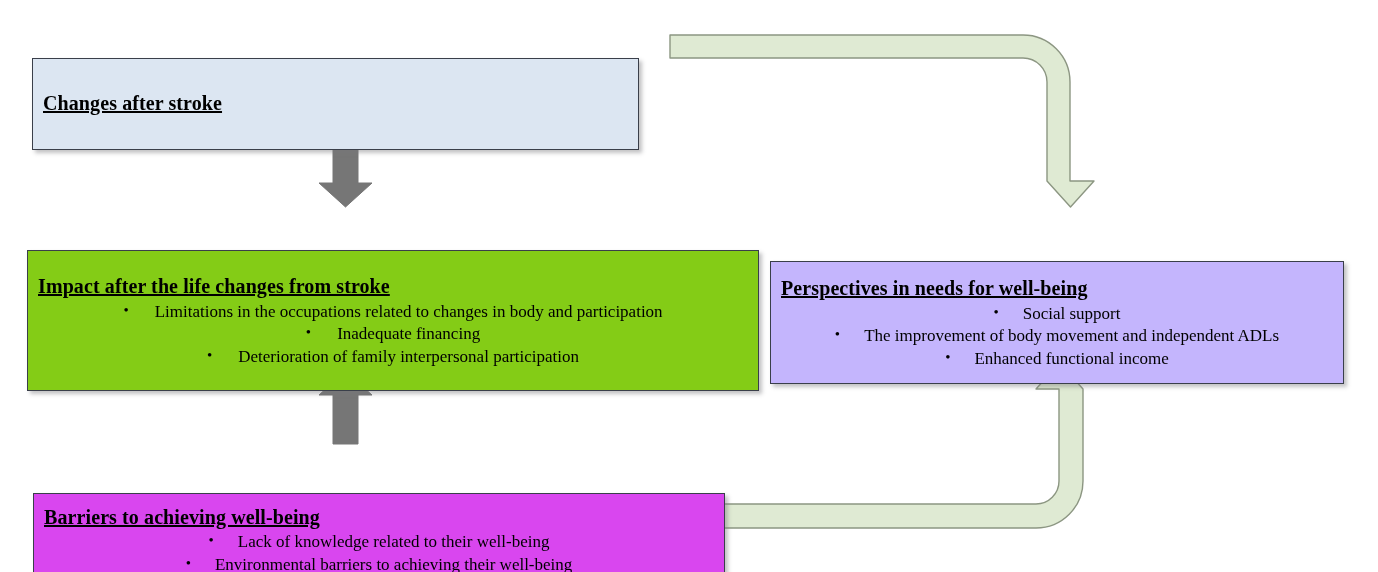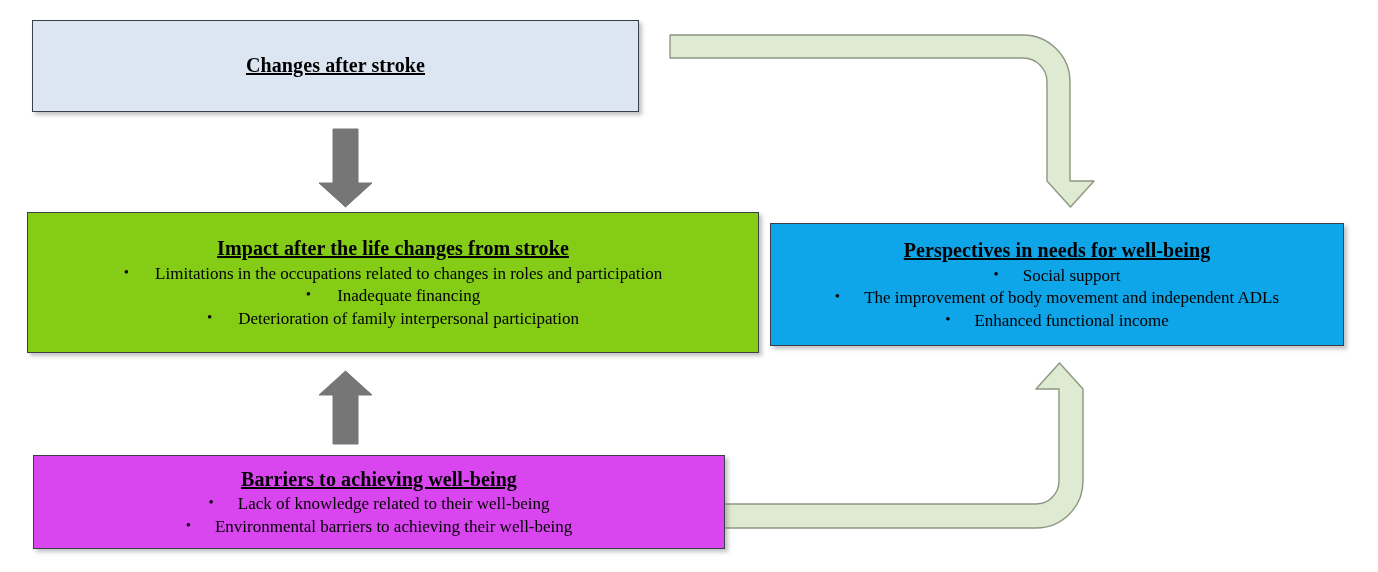--- a/index.html
+++ b/index.html
@@ -25,23 +25,24 @@
     height: 572px;
     pointer-events: none;
   }
   .box {
     position: absolute;
     box-sizing: border-box;
     border: 1.5px solid #3a3f4a;
     box-shadow: 3px 3px 4px rgba(120,120,125,0.45);
     display: flex;
     flex-direction: column;
-    align-items: center;
+    align-items: flex-start;
     justify-content: center;
     padding: 4px 10px 2px 10px;
+    margin-top: 38px;
   }
   .box-title {
     font-weight: bold;
     text-decoration: underline;
     font-size: 20px;
     line-height: 1.18;
     text-align: center;
     color: #000000;
     margin-bottom: 2px;
     letter-spacing: 0.1px;
@@ -76,21 +77,21 @@
   #box-impact {
     left: 27px; top: 212px; width: 732px; height: 141px;
     background: #84cc16;
   }
   #box-barriers {
     left: 33px; top: 455px; width: 692px; height: 94px;
     background: #d946ef;
   }
   #box-perspectives {
     left: 770px; top: 223px; width: 574px; height: 123px;
-    background: #0ea5e9;
+    background: #c4b5fd;
   }
   #box-changes .bullet-dot { margin-right: 24px; }
   #box-impact .bullet-dot { margin-right: 26px; }
   #box-barriers .bullet-dot { margin-right: 24px; }
   #box-perspectives .bullet-dot { margin-right: 24px; }
 </style>
 </head>
 <body>
 
 <div id="canvas">
@@ -139,21 +140,21 @@
   </svg>
 
   <div class="box" id="box-changes">
     <div class="box-title">Changes after stroke</div>
   </div>
 
   <div class="box" id="box-impact">
     <div class="box-title">Impact after the life changes from stroke</div>
     <div class="bullets">
       <div class="bullet-row">
-        <span class="bullet-dot">•</span><span class="bullet-text">Limitations in the occupations related to changes in roles and participation</span>
+        <span class="bullet-dot">•</span><span class="bullet-text">Limitations in the occupations related to changes in body and participation</span>
       </div>
       <div class="bullet-row">
         <span class="bullet-dot">•</span><span class="bullet-text">Inadequate financing</span>
       </div>
       <div class="bullet-row">
         <span class="bullet-dot">•</span><span class="bullet-text">Deterioration of family interpersonal participation</span>
       </div>
     </div>
   </div>
 

